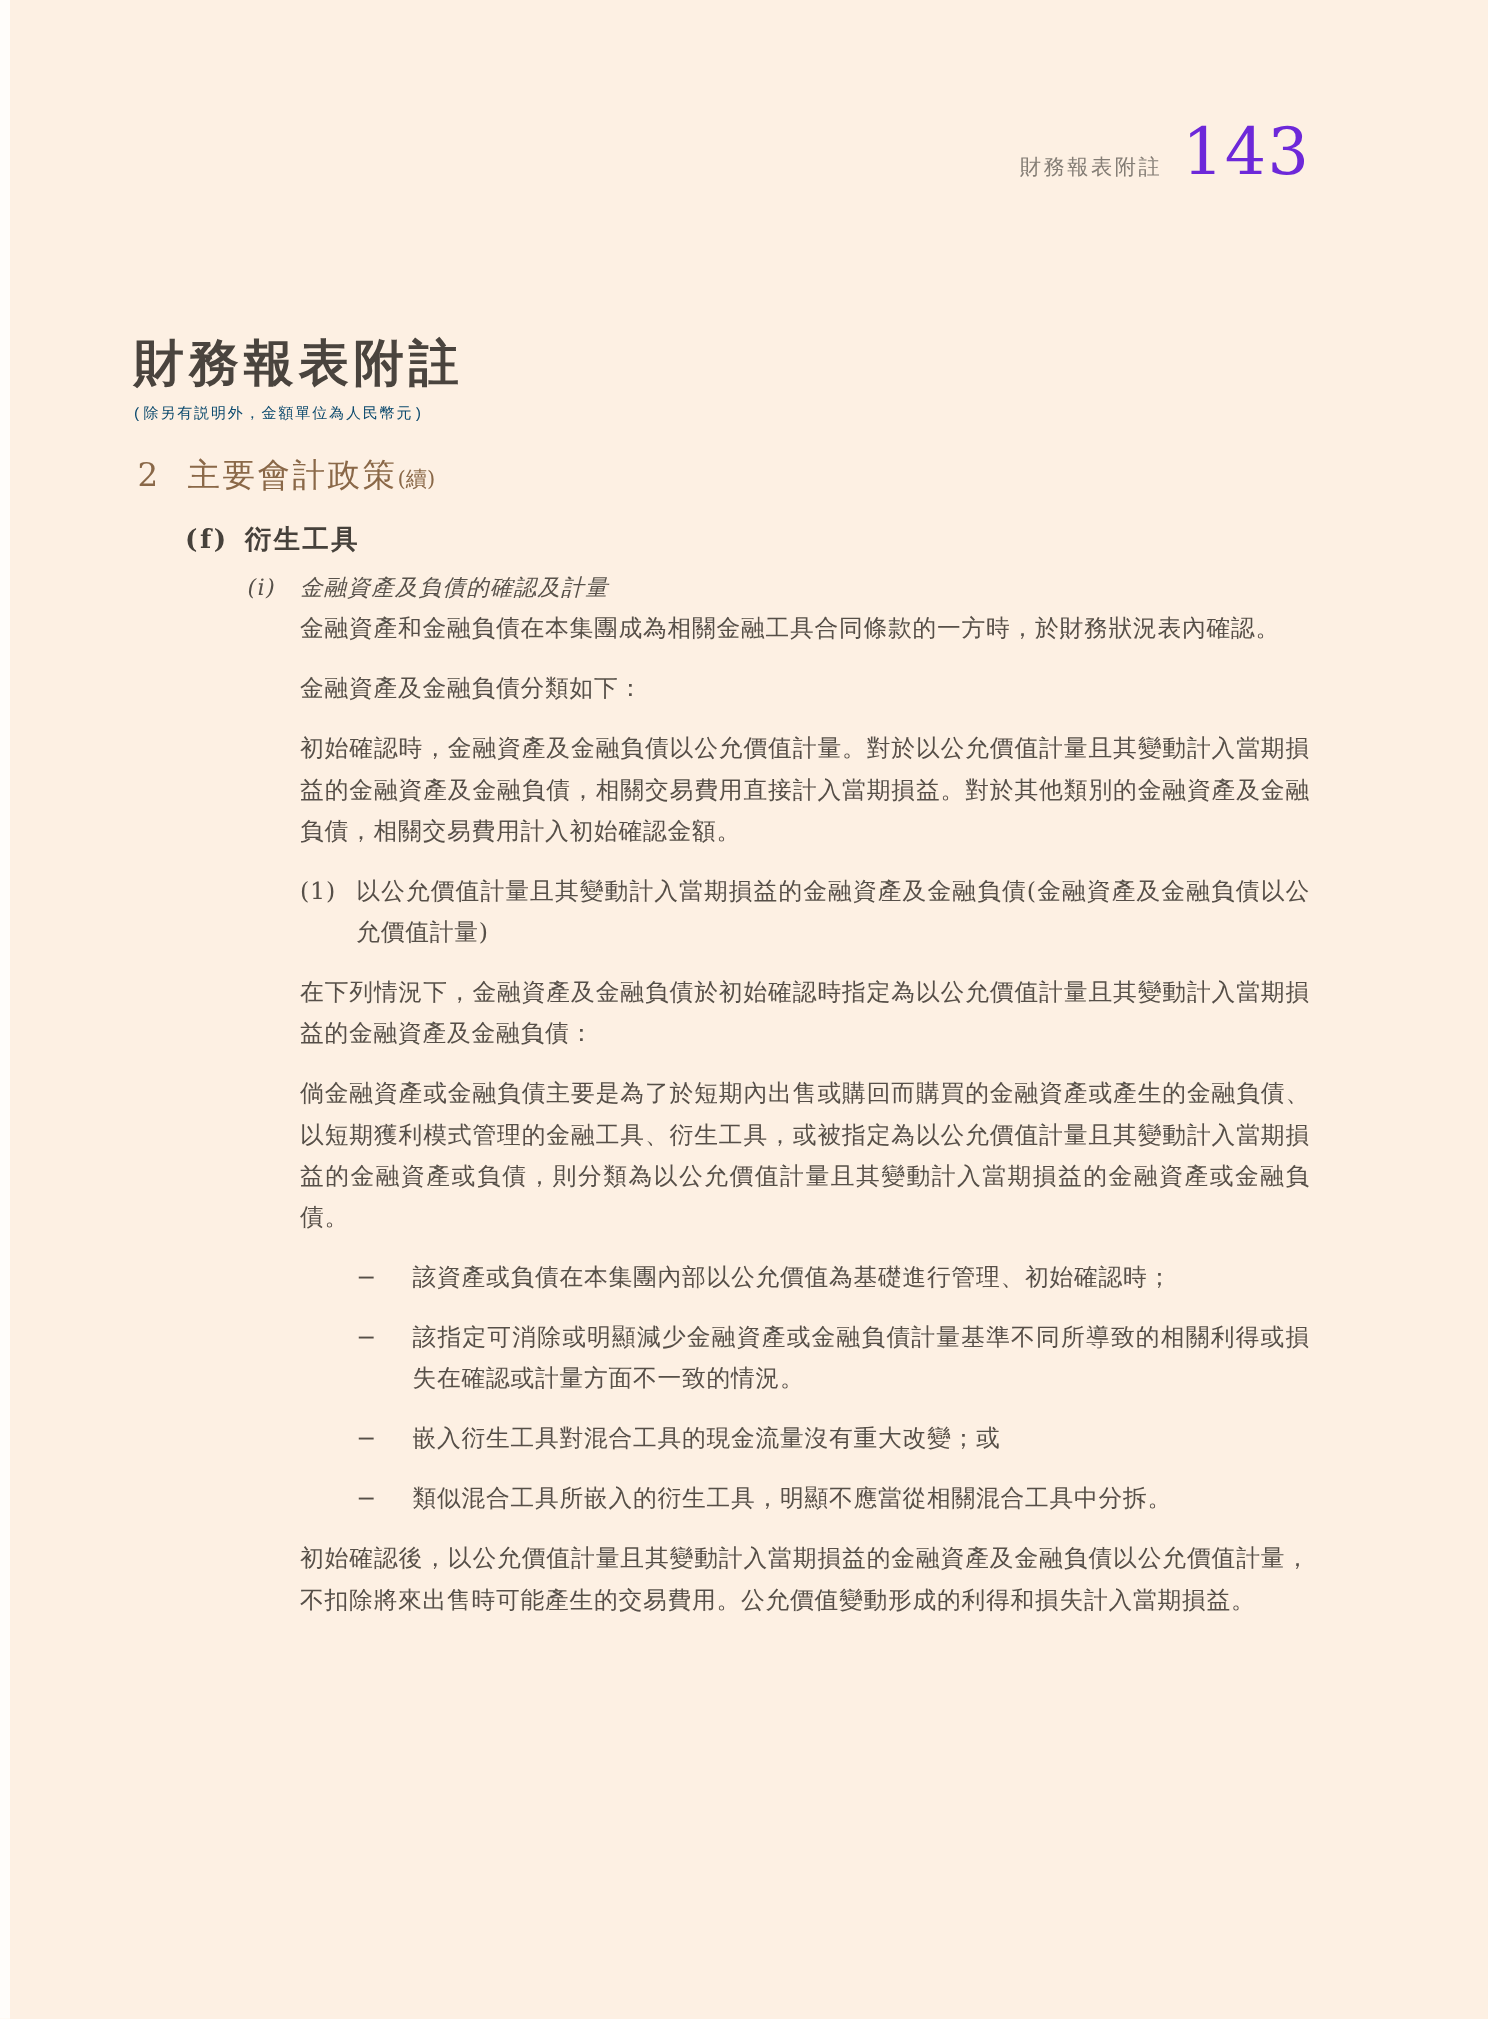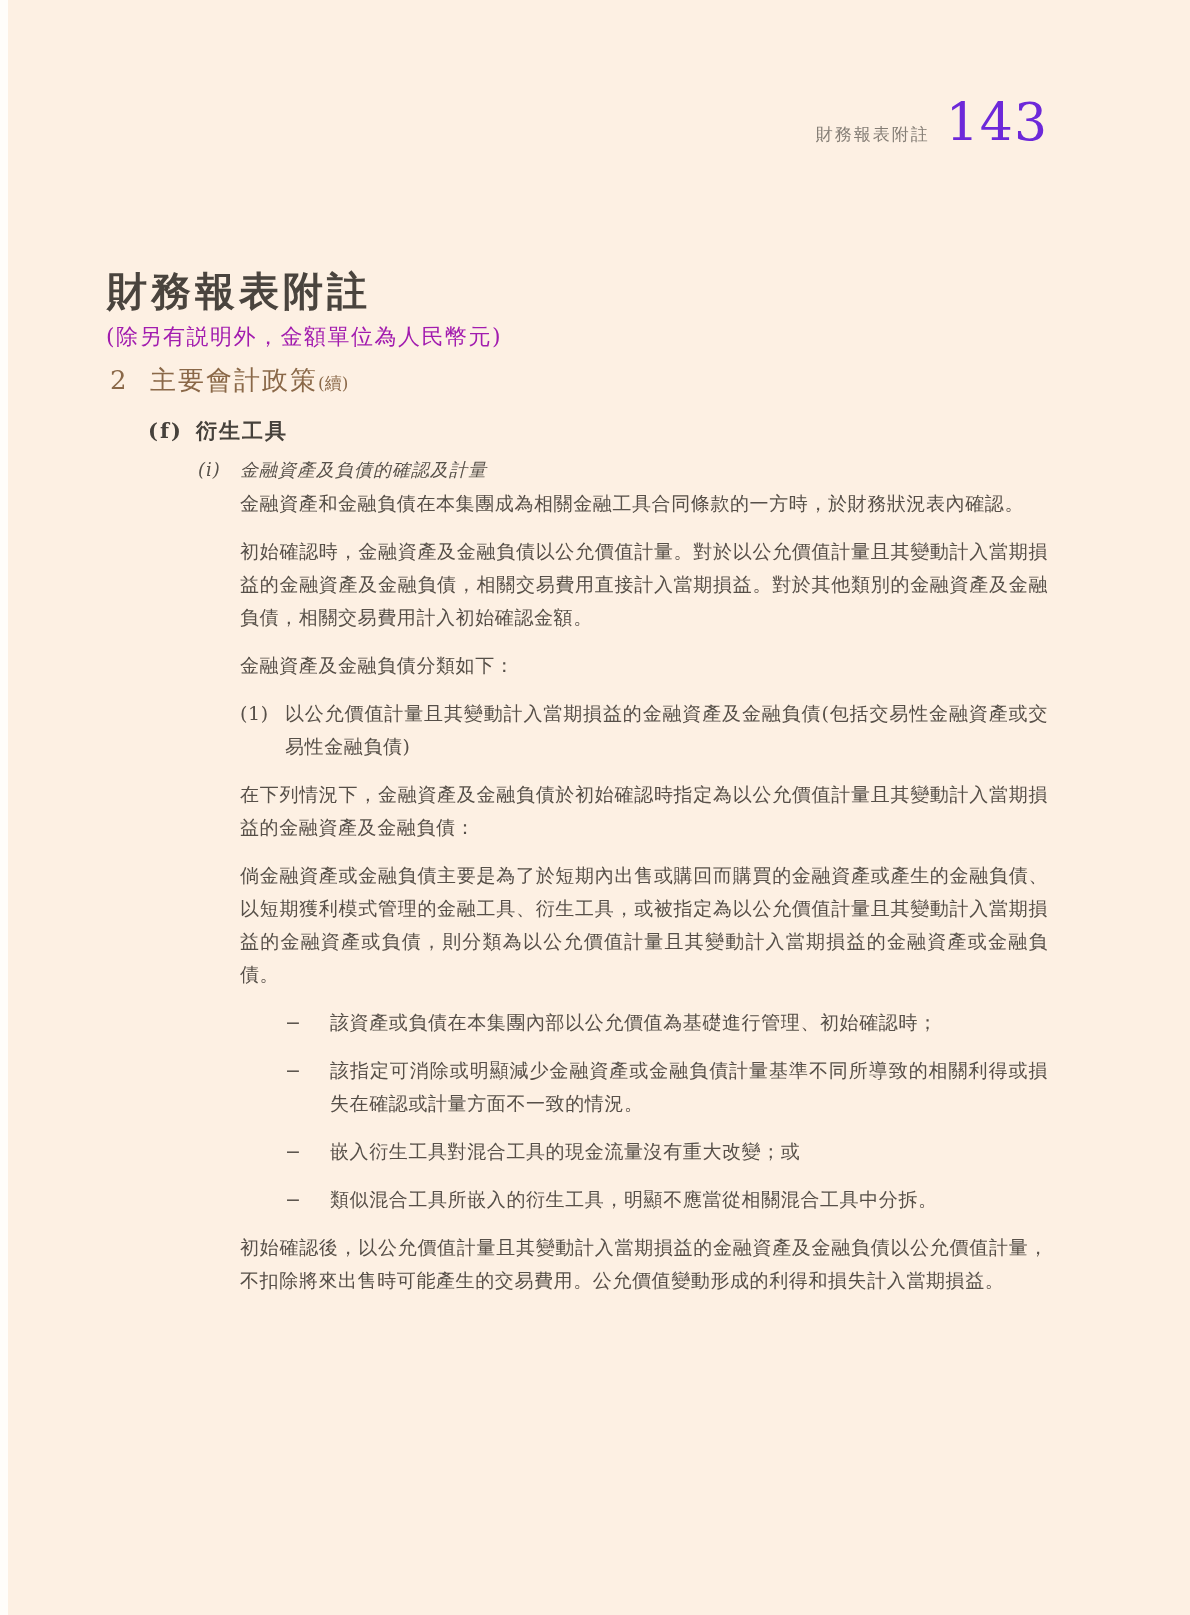--- a/index.html
+++ b/index.html
@@ -27,21 +27,21 @@
     font-size: 52px; font-weight: 400; color: #6d28d9; letter-spacing: 1px;
   }
   
   .doc-title {
     position: absolute; top: 268px; left: 107px;
     font-size: 40px; font-weight: 700; color: #4a443e;
     letter-spacing: 4px; line-height: 1.15; margin: 0;
   }
   .doc-subtitle {
     position: absolute; top: 322px; left: 106px;
-    font-size: 22px; color: #a21caf; letter-spacing: 1.5px;
+    font-size: 12px; color: #0c4a6e; letter-spacing: 1.5px; font-family: Liberation Mono, monospace;
   }
   .section-heading {
     position: absolute; top: 363px; left: 110px;
     font-size: 26px; color: #8a6848; letter-spacing: 2px;
     display: flex; align-items: baseline;
   }
   .section-heading .sec-num { width: 40px; flex: 0 0 40px; }
   .section-heading .sec-suffix { font-size: 17px; letter-spacing: 0; }
   .sub-heading {
     position: absolute; top: 417px; left: 148px;
@@ -93,26 +93,26 @@
   <span class="sub-title">衍生工具</span>
 </div>
 
 <div class="subsub-heading">
   <span class="subsub-label">(i)</span>
   <span class="subsub-title">金融資產及負債的確認及計量</span>
 </div>
 
 <div class="body-col">
   <p>金融資產和金融負債在本集團成為相關金融工具合同條款的一方時，於財務狀況表內確認。</p>
+  <p>金融資產及金融負債分類如下：</p>
   <p>初始確認時，金融資產及金融負債以公允價值計量。對於以公允價值計量且其變動計入當期損益的金融資產及金融負債，相關交易費用直接計入當期損益。對於其他類別的金融資產及金融負債，相關交易費用計入初始確認金額。</p>
-  <p>金融資產及金融負債分類如下：</p>
 
   <div class="block numbered">
     <span class="marker">(1)</span>
-    <p class="btext">以公允價值計量且其變動計入當期損益的金融資產及金融負債(包括交易性金融資產或交易性金融負債)</p>
+    <p class="btext">以公允價值計量且其變動計入當期損益的金融資產及金融負債(金融資產及金融負債以公允價值計量)</p>
   </div>
 
   <p class="indent2">在下列情況下，金融資產及金融負債於初始確認時指定為以公允價值計量且其變動計入當期損益的金融資產及金融負債：</p>
   <p class="indent2">倘金融資產或金融負債主要是為了於短期內出售或購回而購買的金融資產或產生的金融負債、以短期獲利模式管理的金融工具、衍生工具，或被指定為以公允價值計量且其變動計入當期損益的金融資產或負債，則分類為以公允價值計量且其變動計入當期損益的金融資產或金融負債。</p>
 
   <div class="block indent2">
     <span class="marker">−</span>
     <p class="btext">該資產或負債在本集團內部以公允價值為基礎進行管理、初始確認時；</p>
   </div>
   <div class="block indent2">

